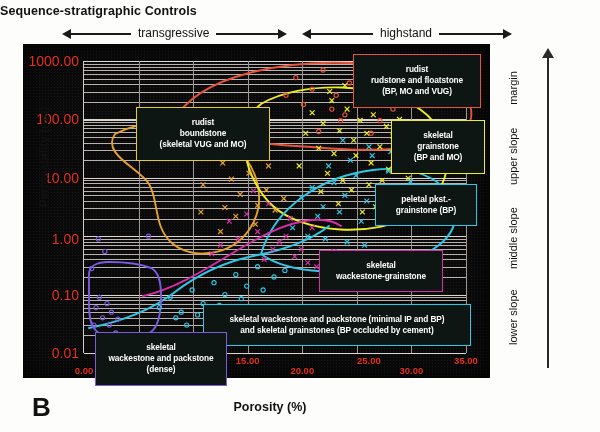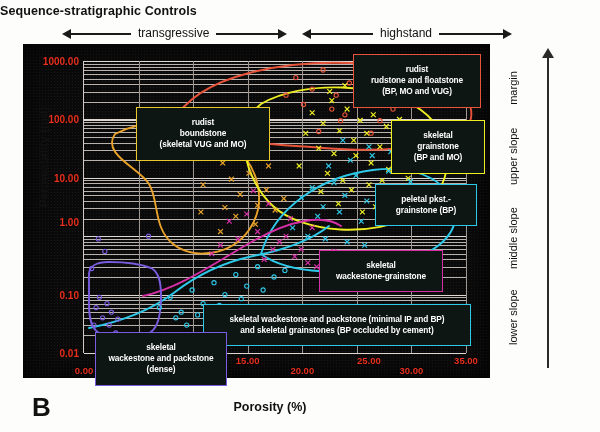--- a/index.html
+++ b/index.html
@@ -49,21 +49,21 @@
     border-left:1.4px solid #cfc8c4;
     border-bottom:0;
   }
   .gl-h{position:absolute;left:0;height:1px;background:#b9b2ad;width:100%;}
   .gl-h.major{background:#ddd6d1;height:1.2px;}
   .gl-v{position:absolute;top:0;width:1px;height:100%;background:#9d9691;}
 
   
   .ylab{
     position:absolute;right:100%;margin-right:5px;
-    color:#e8301c;font-size:10px;font-weight:bold;
+    color:#e8301c;font-size:14px;font-weight:normal;
     transform:translateY(-50%);white-space:nowrap;
     text-shadow:0 0 2px #000;
   }
   .xlab{
     position:absolute;color:#e8301c;font-size:9.5px;font-weight:bold;
     transform:translateX(-50%);white-space:nowrap;
     text-shadow:0 0 2px #000;
   }
 
   
@@ -191,21 +191,21 @@
           <div class="gl-h" style="top: 30.54px;"></div>
           <div class="gl-h" style="top: 23.24px;"></div>
           <div class="gl-h" style="top: 17.58px;"></div>
           <div class="gl-h" style="top: 12.96px;"></div>
           <div class="gl-h" style="top: 9.05px;"></div>
           <div class="gl-h" style="top: 5.66px;"></div>
           <div class="gl-h" style="top: 2.67px;"></div>
           <div class="gl-h major" style="top: 0px;"></div>
           <div class="ylab" style="top: 292px;">0.01</div>
           <div class="ylab" style="top: 233.6px;">0.10</div>
-          <div class="ylab" style="top: 161px; text-align: center;">1.00</div>
+          <div class="ylab" style="top: 178px; text-align: center;">1.00</div>
           <div class="ylab" style="top: 116.8px;">10.00</div>
           <div class="ylab" style="top: 58.4px;">100.00</div>
           <div class="ylab" style="top: 0px;">1000.00</div>
           <div class="xlab" style="left: 0px; top: 304px;">0.00</div>
           <div class="gl-v" style="left: 54.57px;"></div>
           <div class="xlab" style="left: 54.57px; top: 294px;">5.00</div>
           <div class="gl-v" style="left: 109.14px;"></div>
           <div class="xlab" style="left: 109.14px; top: 304px;">10.00</div>
           <div class="gl-v" style="left: 163.71px;"></div>
           <div class="xlab" style="left: 163.71px; top: 294px;">15.00</div>

